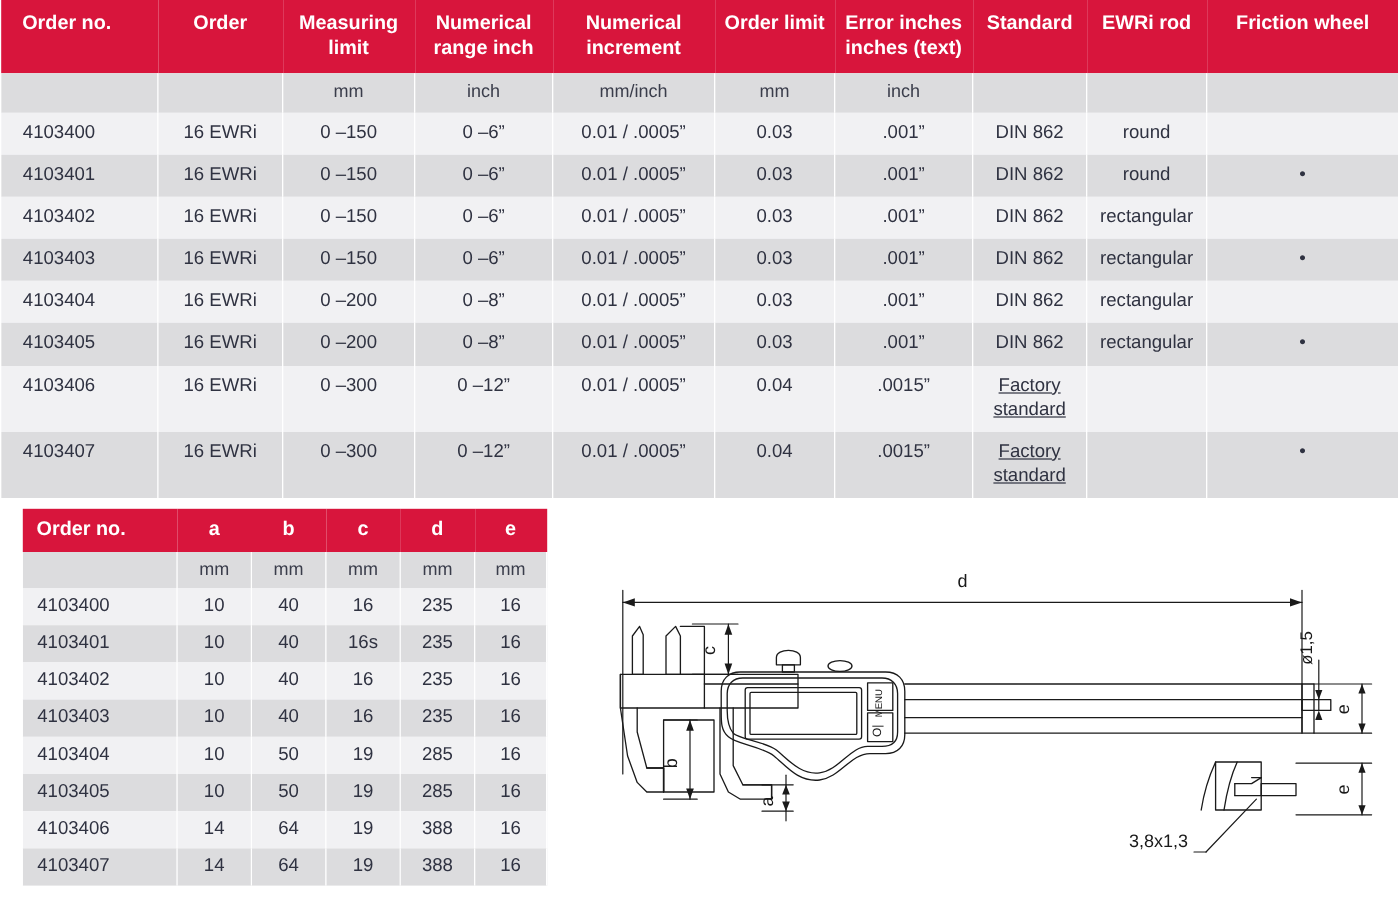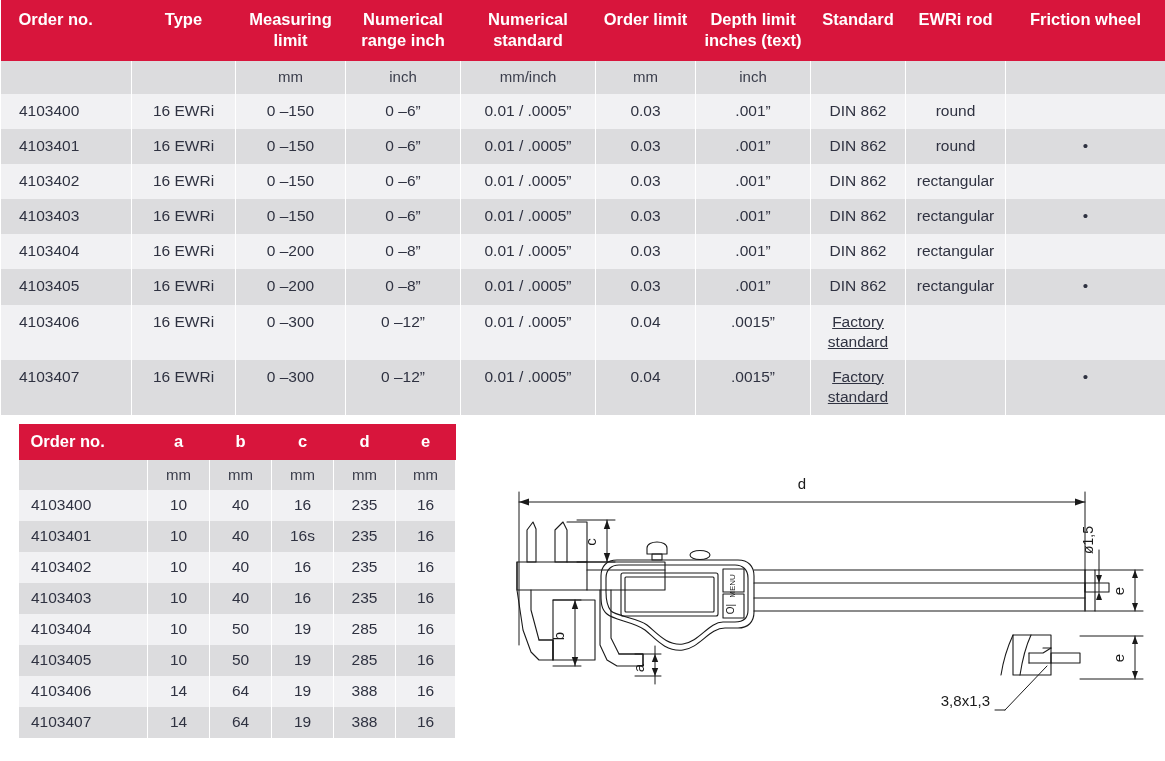--- a/index.html
+++ b/index.html
@@ -102,26 +102,26 @@
       <col style="width:135px">
       <col style="width:100px">
     <col style="width:115px">
       <col style="width:95px">
       <col style="width:100px">
     <col style="width:160px">
   </colgroup>
   <thead>
     <tr>
       <th class="left">Order no.</th>
-      <th>Type</th>
+      <th>Order</th>
       <th>Measuring limit</th>
       <th>Numerical range inch</th>
-      <th>Numerical standard</th>
+      <th>Numerical increment</th>
       <th>Order limit</th>
-      <th>Depth limit inches (text)</th>
+      <th>Error inches inches (text)</th>
       <th>Standard</th>
       <th>EWRi rod</th>
       <th>Friction wheel</th>
     </tr>
   </thead>
   <tbody id="specs-body">
       <tr class="unitrow">
         <td class="left"></td>
         <td></td>
         <td>mm</td>

